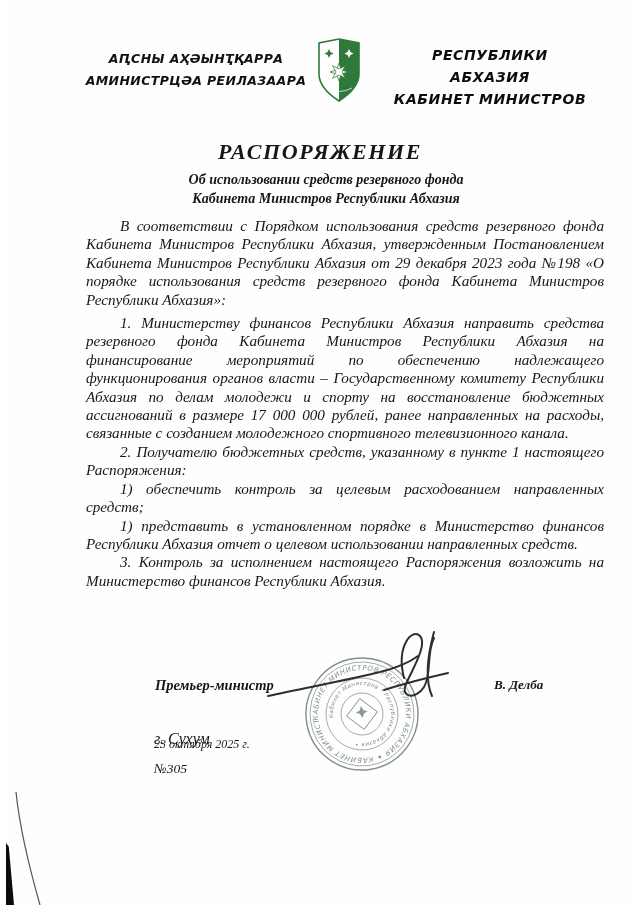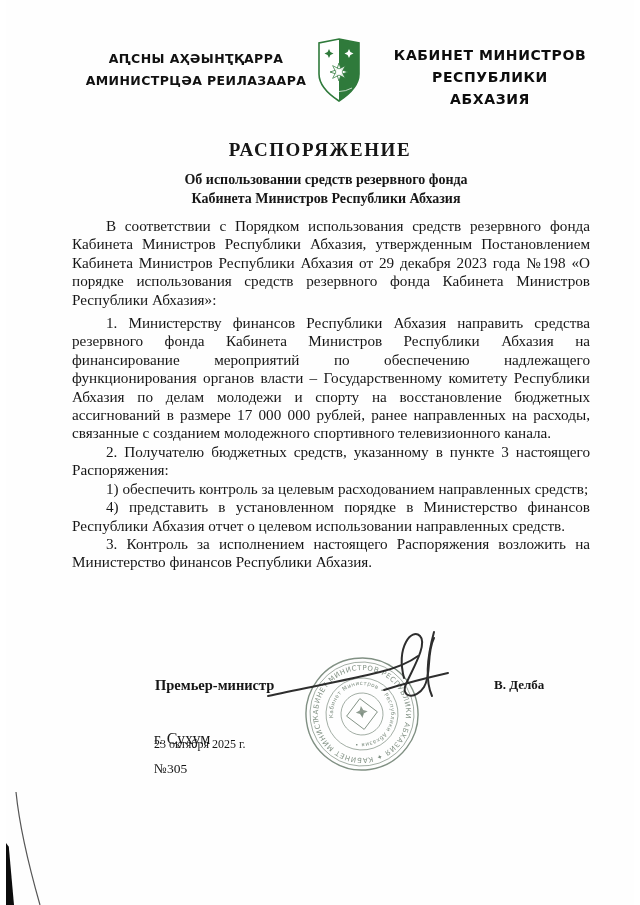--- a/index.html
+++ b/index.html
@@ -7,20 +7,21 @@
 
   .page {
     position: relative;
     width: 628px;
     height: 905px;
     background: #fefefe;
     font-family: "Liberation Serif", "DejaVu Serif", serif;
     color: #161616;
     overflow: hidden;
     margin: 0 auto;
+    font-style: italic;
   }
 
   
   .lh-left {
     position: absolute; top: 48px; left: 62px; width: 256px;
     text-align: center;
     font-family: "DejaVu Sans", "Liberation Sans", sans-serif;
     font-weight: bold; font-size: 12.5px; line-height: 22px;
     letter-spacing: 0.4px; color: #111;
   }
@@ -29,33 +30,33 @@
     position: absolute; top: 44px; left: 386px; width: 196px;
     text-align: center;
     font-family: "DejaVu Sans", "Liberation Sans", sans-serif;
     font-weight: bold; font-size: 14px; line-height: 22px;
     letter-spacing: 0.6px; color: #0d0d0d;
   }
 
   
   .doc-title {
     position: absolute; top: 139px; left: 0; right: 0;
-    text-align: center; font-weight: bold; font-size: 19px;
+    text-align: center; font-weight: bold; font-size: 22px;
     letter-spacing: 1.6px;
   }
   .doc-subtitle {
     position: absolute; top: 171px; left: 0; right: 0;
     text-align: center; font-weight: bold; font-size: 14px;
     line-height: 18.5px;
     margin-left: 12px;
   }
 
   
   .body-text {
-    position: absolute; top: 217px; left: 66px; width: 518px;
+    position: absolute; top: 217px; left: 80px; width: 518px;
     font-size: 15.2px; line-height: 18.4px; text-align: justify;
   }
   .body-text p { margin: 0; text-indent: 34px; }
   .body-text p.gap-before { margin-top: 5px; }
 
   
   .sign-title {
     position: absolute; top: 677px; left: 149px;
     font-weight: bold; font-size: 14.5px;
   }
@@ -102,36 +103,36 @@
       <path d="M31,11 l1.4,3.1 3.1,1.4 -3.1,1.4 -1.4,3.1 -1.4,-3.1 -3.1,-1.4 3.1,-1.4 z" fill="#ffffff"></path>
       <g>
         <path d="M21,25 l2.2,6.8 6.8,2.2 -6.8,2.2 -2.2,6.8 -2.2,-6.8 -6.8,-2.2 6.8,-2.2 z" fill="#ffffff" stroke="#2f7a3b" stroke-width="0.8"></path>
         <path d="M21,25 l2.2,6.8 6.8,2.2 -6.8,2.2 -2.2,6.8 -2.2,-6.8 -6.8,-2.2 6.8,-2.2 z" transform="rotate(45 21 34)" fill="#ffffff" stroke="#2f7a3b" stroke-width="0.8" opacity="0.85"></path>
       </g>
       <path d="M8,50 Q21,57 34,50" fill="none" stroke="#ffffff" stroke-width="1" opacity="0.7"></path>
     </svg>
   </div>
 
   <div class="lh-right">
+    <div>РЕСПУБЛИКИ АБХАЗИЯ</div>
     <div>КАБИНЕТ МИНИСТРОВ</div>
-    <div>РЕСПУБЛИКИ АБХАЗИЯ</div>
   </div>
 
   <div class="doc-title">РАСПОРЯЖЕНИЕ</div>
   <div class="doc-subtitle">
     <div>Об использовании средств резервного фонда</div>
     <div>Кабинета Министров Республики Абхазия</div>
   </div>
 
   <div class="body-text">
     <p>В соответствии с Порядком использования средств резервного фонда Кабинета Министров Республики Абхазия, утвержденным Постановлением Кабинета Министров Республики Абхазия от 29 декабря 2023 года №198 «О порядке использования средств резервного фонда Кабинета Министров Республики Абхазия»:</p>
     <p class="gap-before">1. Министерству финансов Республики Абхазия направить средства резервного фонда Кабинета Министров Республики Абхазия на финансирование мероприятий по обеспечению надлежащего функционирования органов власти – Государственному комитету Республики Абхазия по делам молодежи и спорту на восстановление бюджетных ассигнований в размере 17 000 000 рублей, ранее направленных на расходы, связанные с созданием молодежного спортивного телевизионного канала.</p>
-    <p>2. Получателю бюджетных средств, указанному в пункте 3 настоящего Распоряжения:</p>
+    <p>2. Получателю бюджетных средств, указанному в пункте 1 настоящего Распоряжения:</p>
     <p>1) обеспечить контроль за целевым расходованием направленных средств;</p>
-    <p>4) представить в установленном порядке в Министерство финансов Республики Абхазия отчет о целевом использовании направленных средств.</p>
+    <p>1) представить в установленном порядке в Министерство финансов Республики Абхазия отчет о целевом использовании направленных средств.</p>
     <p>3. Контроль за исполнением настоящего Распоряжения возложить на Министерство финансов Республики Абхазия.</p>
   </div>
 
   <div class="stamp">
     <svg width="120" height="120" viewBox="0 0 120 120">
       <defs>
         <path id="ringOuter" d="M60,60 m-44,0 a44,44 0 1,1 88,0 a44,44 0 1,1 -88,0"></path>
         <path id="ringInner" d="M60,60 m-29,0 a29,29 0 1,1 58,0 a29,29 0 1,1 -58,0"></path>
       </defs>
       <g fill="none" stroke="#6b7d6e">

